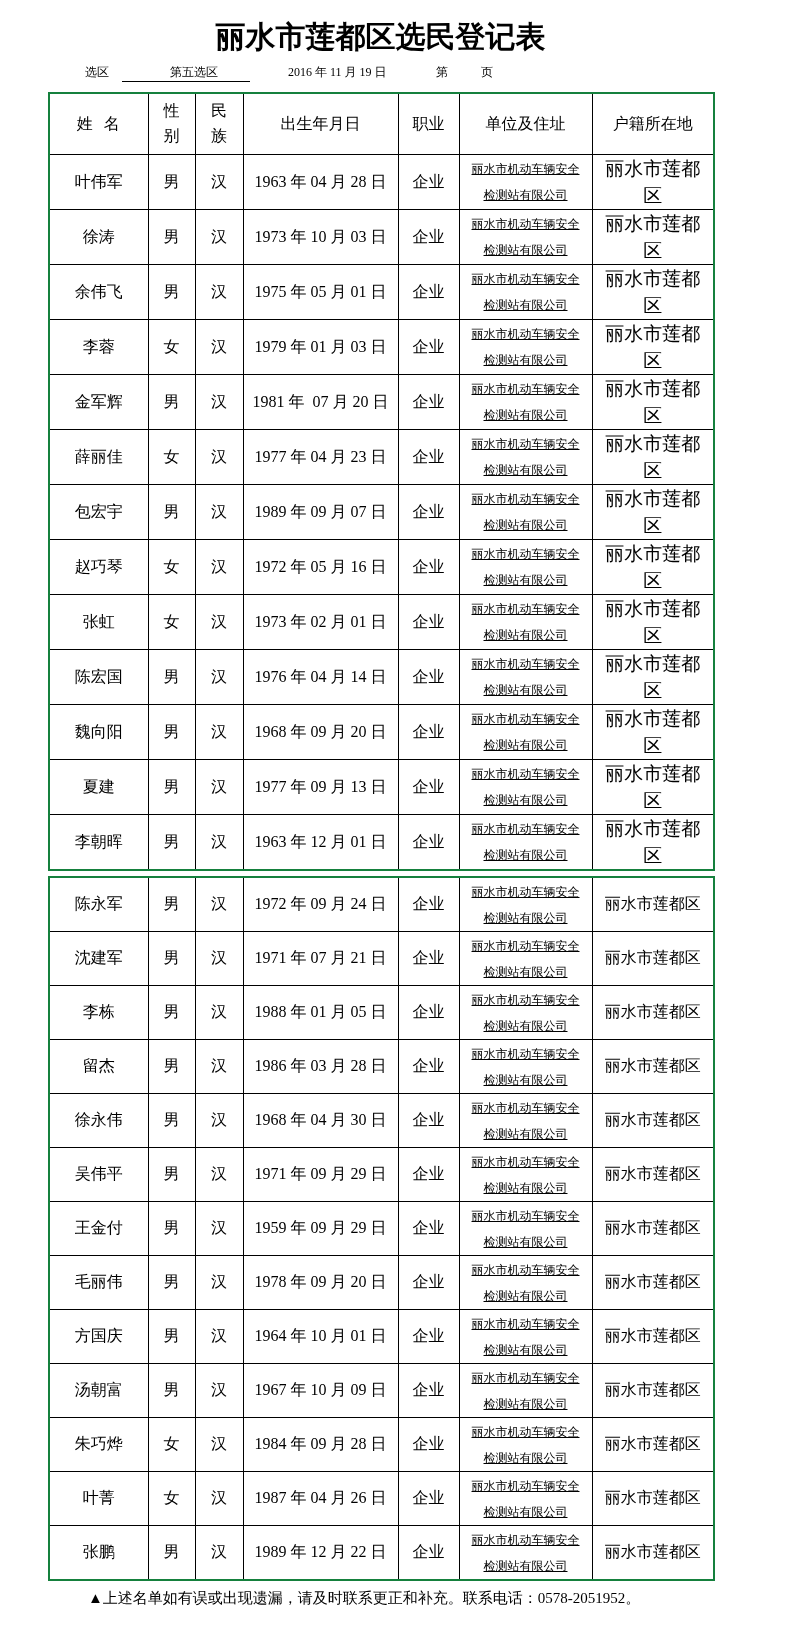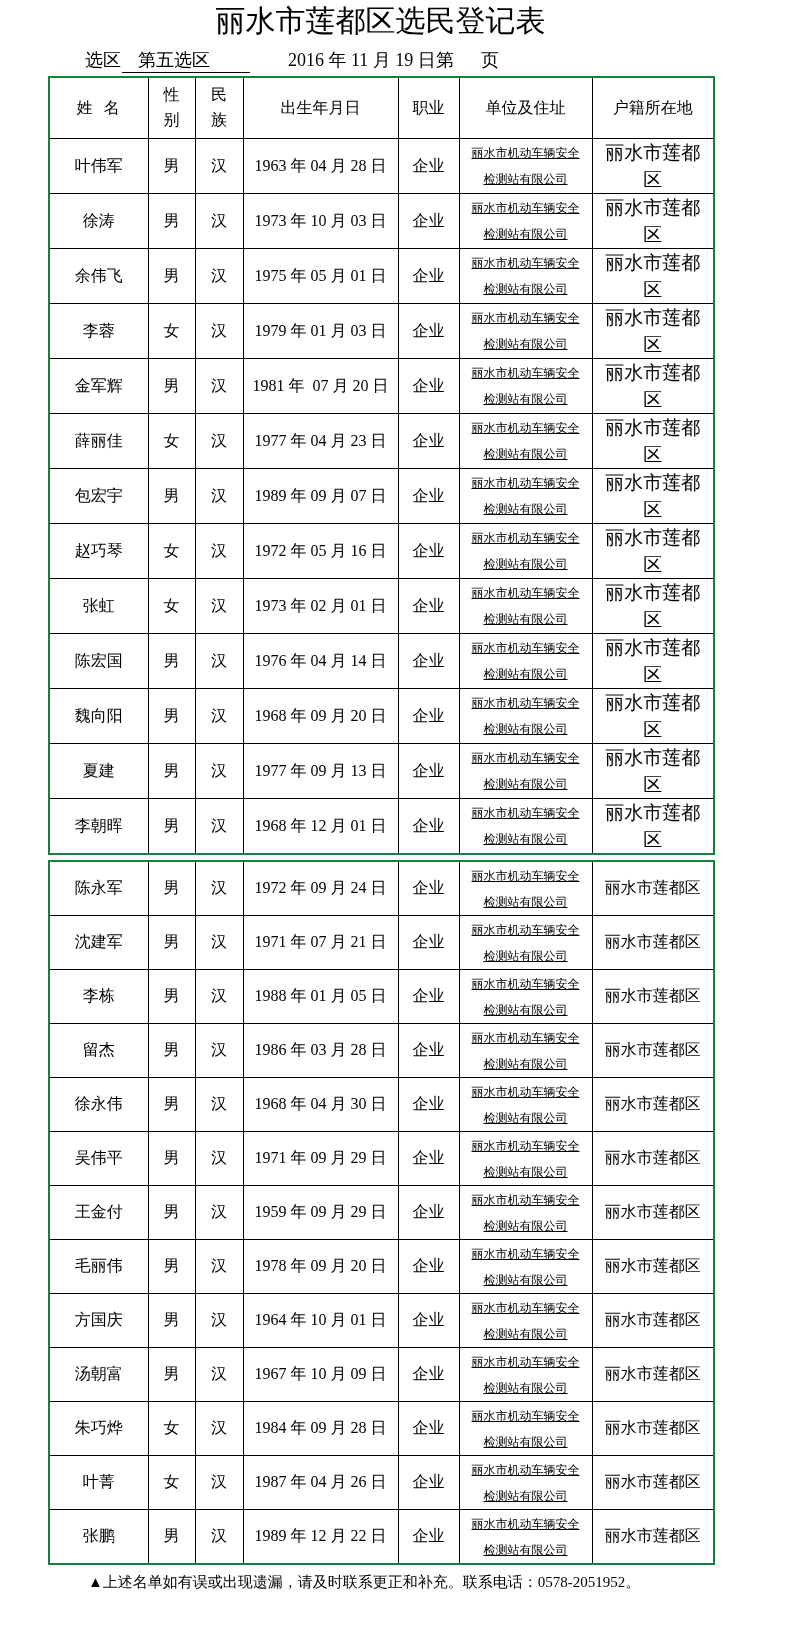--- a/index.html
+++ b/index.html
@@ -5,26 +5,26 @@
   html,body{margin:0;padding:0;background:#ffffff;}
   body{
     width:793px;height:1652px;position:relative;
     font-family:"Liberation Serif","DejaVu Serif",serif;
     color:#000;
     -webkit-font-smoothing:none;
   }
   .page{position:relative;width:793px;}
 
   h1.doc-title{
-    margin:2px 48px 0;width:665px;
-    text-align:center;font-size:30px;line-height:38px;font-weight:normal;
+    margin:18px 48px 0;width:665px;
+    text-align:center;font-size:30px;line-height:38px;font-weight:bold;
     letter-spacing:0px;
   }
 
-  .meta{position:relative;height:26px;margin-top:6px;font-size:18px;}
+  .meta{position:relative;height:26px;margin-top:6px;font-size:12px;text-align:center;}
   .meta .m-label{position:absolute;left:85px;top:2px;}
   .meta .m-field{
     position:absolute;left:122px;top:2px;width:128px;
     border-bottom:1px solid #000;padding-left:16px;box-sizing:border-box;
     white-space:pre;
   }
   .meta .m-date{position:absolute;left:288px;top:2px;white-space:pre;}
   .meta .m-page-l{position:absolute;left:436px;top:2px;}
   .meta .m-page-r{position:absolute;left:481px;top:2px;}
 
@@ -205,21 +205,21 @@
     <td class="c-ethnic">汉</td>
     <td class="c-birth">1977 年 09 月 13 日</td>
     <td class="c-job">企业</td>
     <td class="c-unit"><span class="unit-inner">丽水市机动车辆安全检测站有限公司</span></td>
     <td class="c-hukou"><span class="hukou-inner">丽水市莲都区</span></td>
   </tr>
         <tr>
     <td class="c-name">李朝晖</td>
     <td class="c-gender">男</td>
     <td class="c-ethnic">汉</td>
-    <td class="c-birth">1968 年 12 月 01 日</td>
+    <td class="c-birth">1963 年 12 月 01 日</td>
     <td class="c-job">企业</td>
     <td class="c-unit"><span class="unit-inner">丽水市机动车辆安全检测站有限公司</span></td>
     <td class="c-hukou"><span class="hukou-inner">丽水市莲都区</span></td>
   </tr>
       </tbody>
   </table>
 
   <table class="roster t2">
     <colgroup>
       <col style="width:99px">

